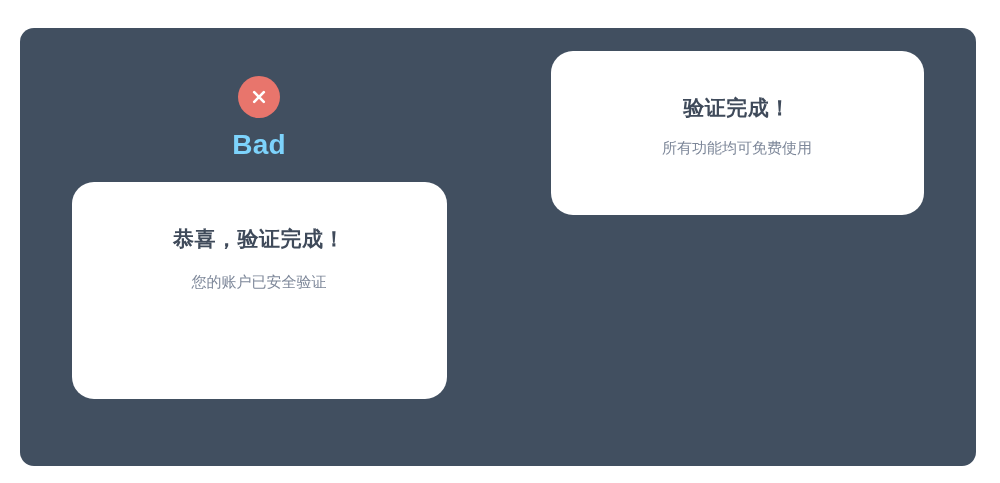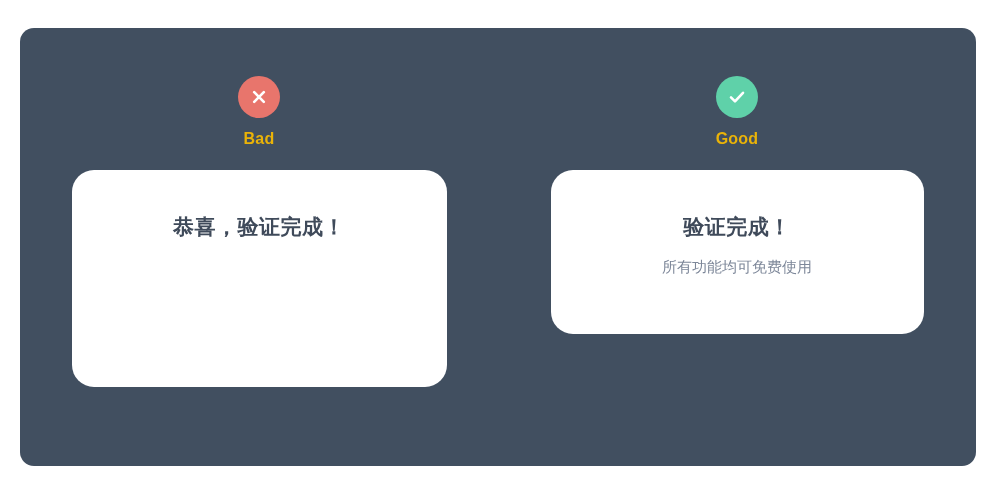--- a/index.html
+++ b/index.html
@@ -64,22 +64,22 @@
   }
   .status-icon.bad  { background: #e8756c; }
   .status-icon.good { background: #5fd1a9; }
 
   .status-icon svg {
     display: block;
   }
 
   .status-label {
     margin-top: 13px;
-    color: #eab308;
-    font-size: 16px;
+    color: #7dd3fc;
+    font-size: 28px;
     font-weight: bold;
     letter-spacing: 0.2px;
     line-height: 1;
   }
 
   
   .card {
     margin-top: 23px;
     background: #ffffff;
     border-radius: 22px;
@@ -128,35 +128,28 @@
           <svg width="20" height="20" viewBox="0 0 20 20" aria-hidden="true">
             <path d="M5.2 5.2 L14.8 14.8 M14.8 5.2 L5.2 14.8" stroke="#ffffff" stroke-width="2.6" stroke-linecap="round" fill="none"></path>
           </svg>
         </div>
         <div class="status-label">Bad</div>
       </div>
 
       <div class="card left">
         <div class="card-title">恭喜，验证完成！</div>
         <div class="card-body">
+          <span class="line">您的账户已安全验证</span>
         </div>
       </div>
 
     </div>
 
     <div class="column">
 
-      <div class="status-wrap">
-        <div class="status-icon good">
-          <svg width="22" height="22" viewBox="0 0 22 22" aria-hidden="true">
-            <path d="M5 11.4 L9 15.4 L17 6.8" stroke="#ffffff" stroke-width="2.6" stroke-linecap="round" stroke-linejoin="round" fill="none"></path>
-          </svg>
-        </div>
-        <div class="status-label">Good</div>
-      </div>
 
       <div class="card right">
         <div class="card-title">验证完成！</div>
         <div class="card-body">
           <span class="line">所有功能均可免费使用</span>
         </div>
       </div>
 
     </div>
 

